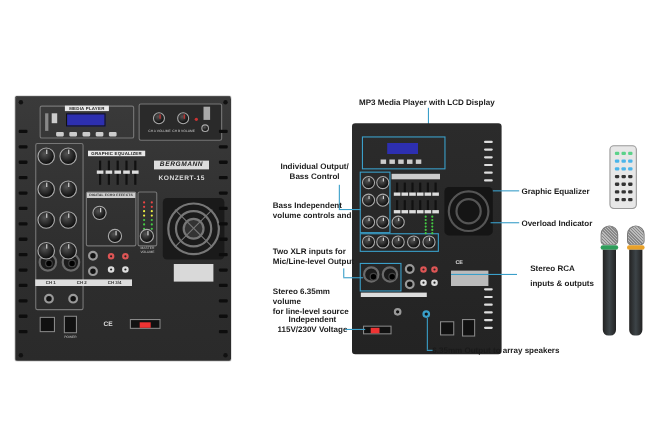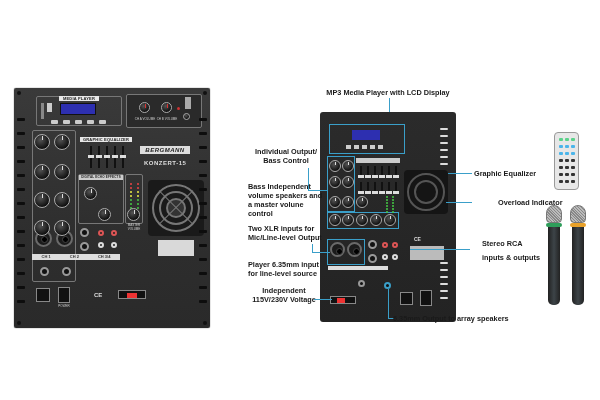--- a/index.html
+++ b/index.html
@@ -359,47 +359,46 @@
 
 <div class="callout c" style="left:252px;top:147px;width:68px">
   <div>Individual Output/</div>
   <div>Bass Control</div>
 </div>
 <div class="line" style="left:308px;top:168px;width:1px;height:22px"></div>
 <div class="line" style="left:308px;top:190px;width:20px;height:1px"></div>
 
 <div class="callout" style="left:248px;top:182px;width:80px">
   <div>Bass Independent</div>
-  <div>volume speakers and</div>
-  <div>a master volune control</div>
+  <div>volume controls and</div>
 </div>
 
 <div class="callout" style="left:248px;top:224px;width:78px">
   <div>Two XLR inputs for</div>
   <div>Mic/Line-level Output</div>
 </div>
 <div class="line" style="left:312px;top:244px;width:1px;height:8px"></div>
 <div class="line" style="left:312px;top:252px;width:18px;height:1px"></div>
 
 <div class="callout" style="left:248px;top:260px;width:78px">
-  <div>Player 6.35mm input</div>
+  <div>Stereo 6.35mm volume</div>
   <div>for line-level source</div>
 </div>
 
 <div class="callout c" style="left:246px;top:286px;width:76px">
   <div>Independent</div>
   <div>115V/230V Voltage</div>
 </div>
 <div class="line" style="left:314px;top:299px;width:18px;height:1px"></div>
 
 <div class="line" style="left:448px;top:173px;width:24px;height:1px"></div>
 <div class="callout" style="left:474px;top:169px">Graphic Equalizer</div>
 
 <div class="line" style="left:446px;top:202px;width:26px;height:1px"></div>
-<div class="callout" style="left:498px;top:198px">Overload Indicator</div>
+<div class="callout" style="left:474px;top:198px">Overload Indicator</div>
 
 <div class="line" style="left:410px;top:249px;width:60px;height:1px"></div>
 <div class="callout" style="left:482px;top:237px;line-height:14px">
   <div>Stereo RCA</div>
   <div>inputs &amp; outputs</div>
 </div>
 
 <div class="line" style="left:388px;top:289px;width:1px;height:29px"></div>
 <div class="line" style="left:388px;top:318px;width:6px;height:1px"></div>
 <div class="callout" style="left:393px;top:314px">6.35mm Output to array speakers</div>

